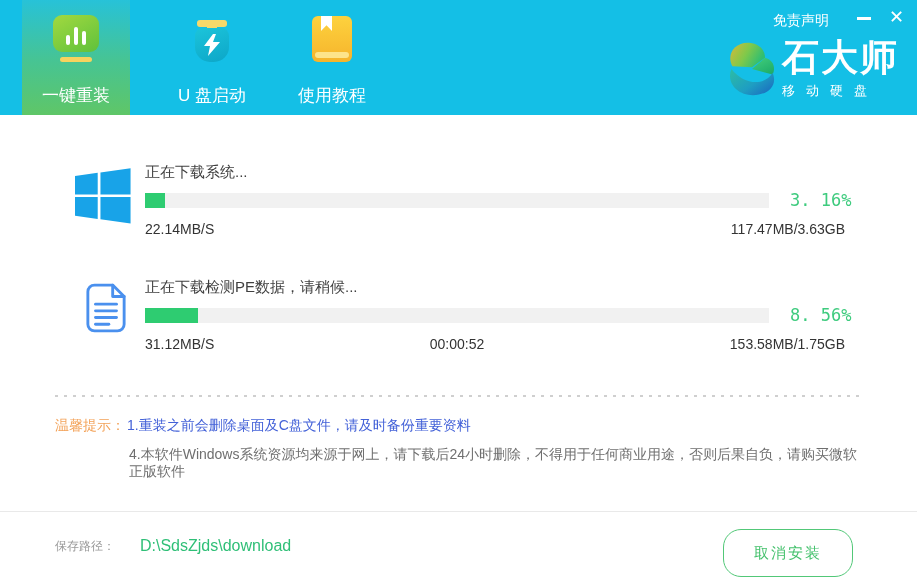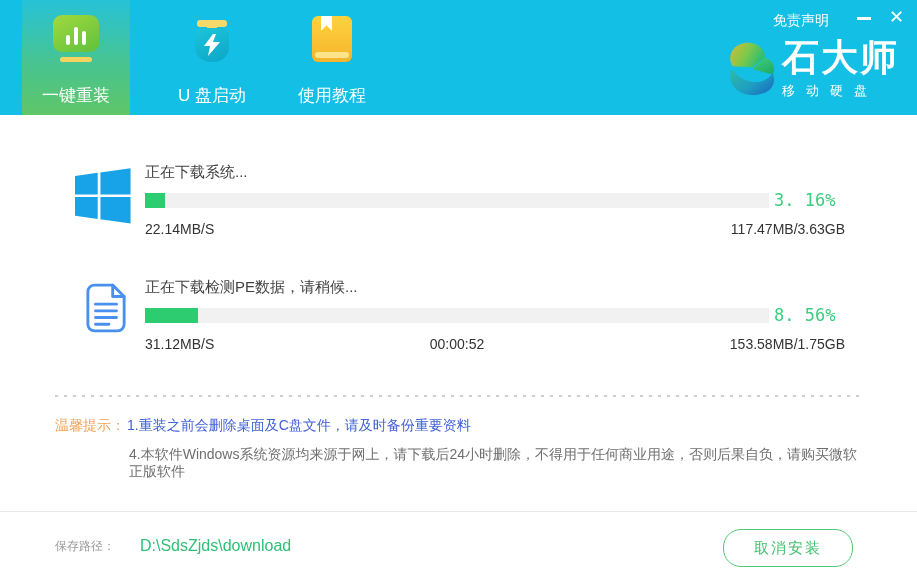--- a/index.html
+++ b/index.html
@@ -99,21 +99,21 @@
   .dl-row-1{padding-top:48px}
   .dl-row-2{padding-top:40px}
   .dl-icon{position:absolute}
   .dl-row-1 .dl-icon{left:-70px;top:53px;width:56px;height:56px}
   .dl-row-2 .dl-icon{left:-60px;top:45px;width:42px;height:50px}
   .dl-title{font-size:15px;color:#3f3f3f;margin-bottom:8px}
   .bar-line{display:flex;align-items:center}
   .track{flex:1;height:15px;background:var(--progress-track,#f1f1f1);overflow:hidden}
   .fill{height:100%;background:var(--progress-fill,#2ecc71)}
   .pct{
-    width:76px;padding-left:5px;font-size:17px;color:var(--percent-text,#3ecb7e);
+    width:76px;padding-left:21px;font-size:17px;color:var(--percent-text,#3ecb7e);
     font-family:"DejaVu Sans Mono","Liberation Mono",monospace;white-space:nowrap;
   }
   .info-line{position:relative;margin-top:11px;font-size:14px;color:#333;height:17px}
   .info-speed{position:absolute;left:0;top:0}
   .info-time{position:absolute;left:0;right:76px;top:0;text-align:center}
   .info-size{position:absolute;right:0;top:0}
 
   
   .dotted-sep{
     margin:42px 55px 0 55px;height:2px;
@@ -126,21 +126,21 @@
   .tips-item{color:#6f6f6f;margin-left:74px;margin-top:12px;line-height:17px}
 
   
   .footer{
     position:absolute;left:0;right:0;bottom:0;height:68px;
     border-top:1px solid #e9e9e9;background:#fff;
   }
   .path-label{position:absolute;left:55px;top:26px;font-size:12px;color:#9a9a9a}
   .path-value{position:absolute;left:140px;top:25px;font-size:16px;color:var(--path-text,#2fbf77)}
   .cancel-btn{
-    position:absolute;right:64px;top:17px;width:130px;height:38px;
+    position:absolute;right:64px;top:17px;width:130px;height:48px;
     border:1px solid var(--cancel-green,#52c878);border-radius:18px;
     background:#fff;color:#45c16d;font-size:15px;cursor:pointer;
     display:flex;align-items:center;justify-content:center;letter-spacing:2px;
     font-family:inherit;
   }
 </style>
 </head>
 <body>
 
 <div class="window">

